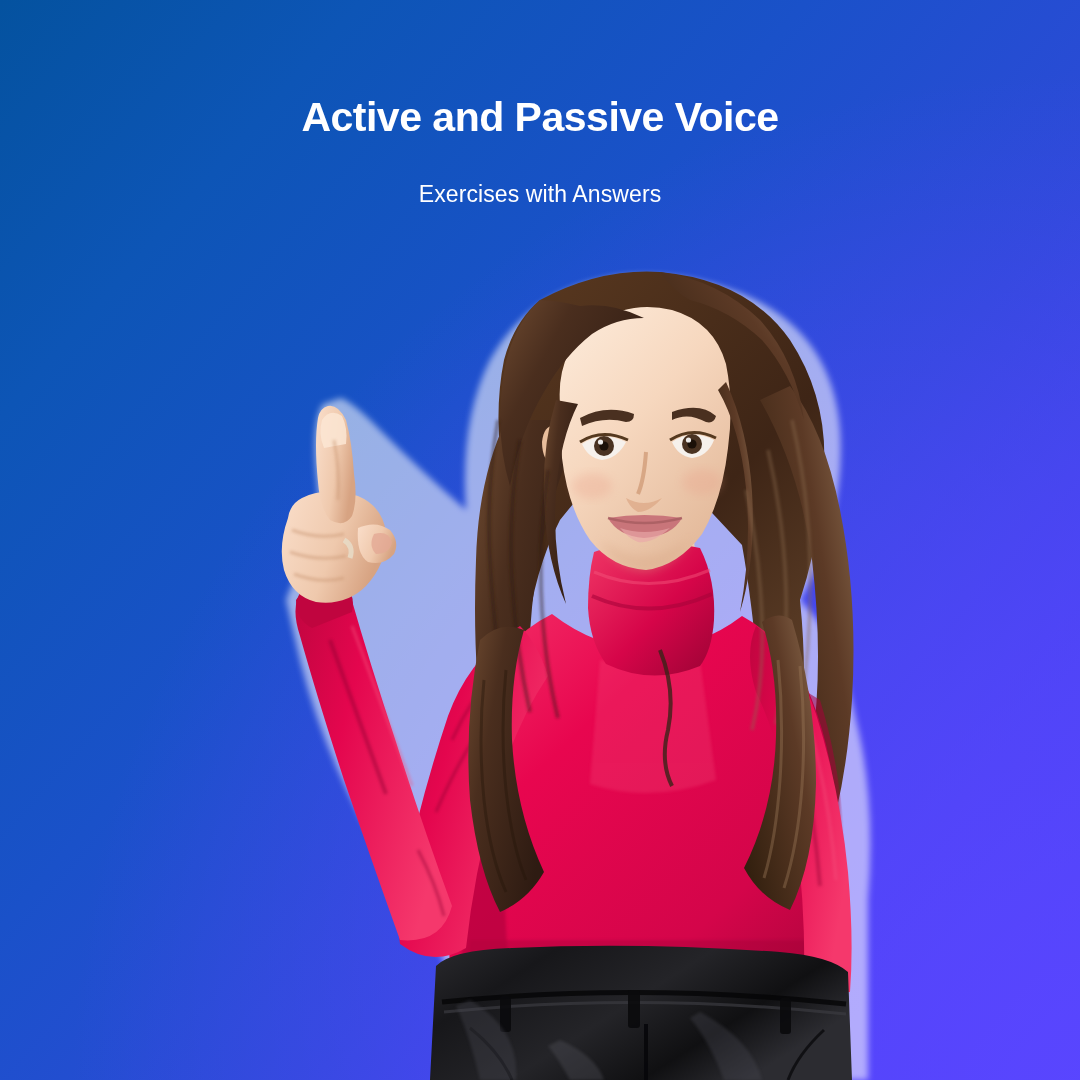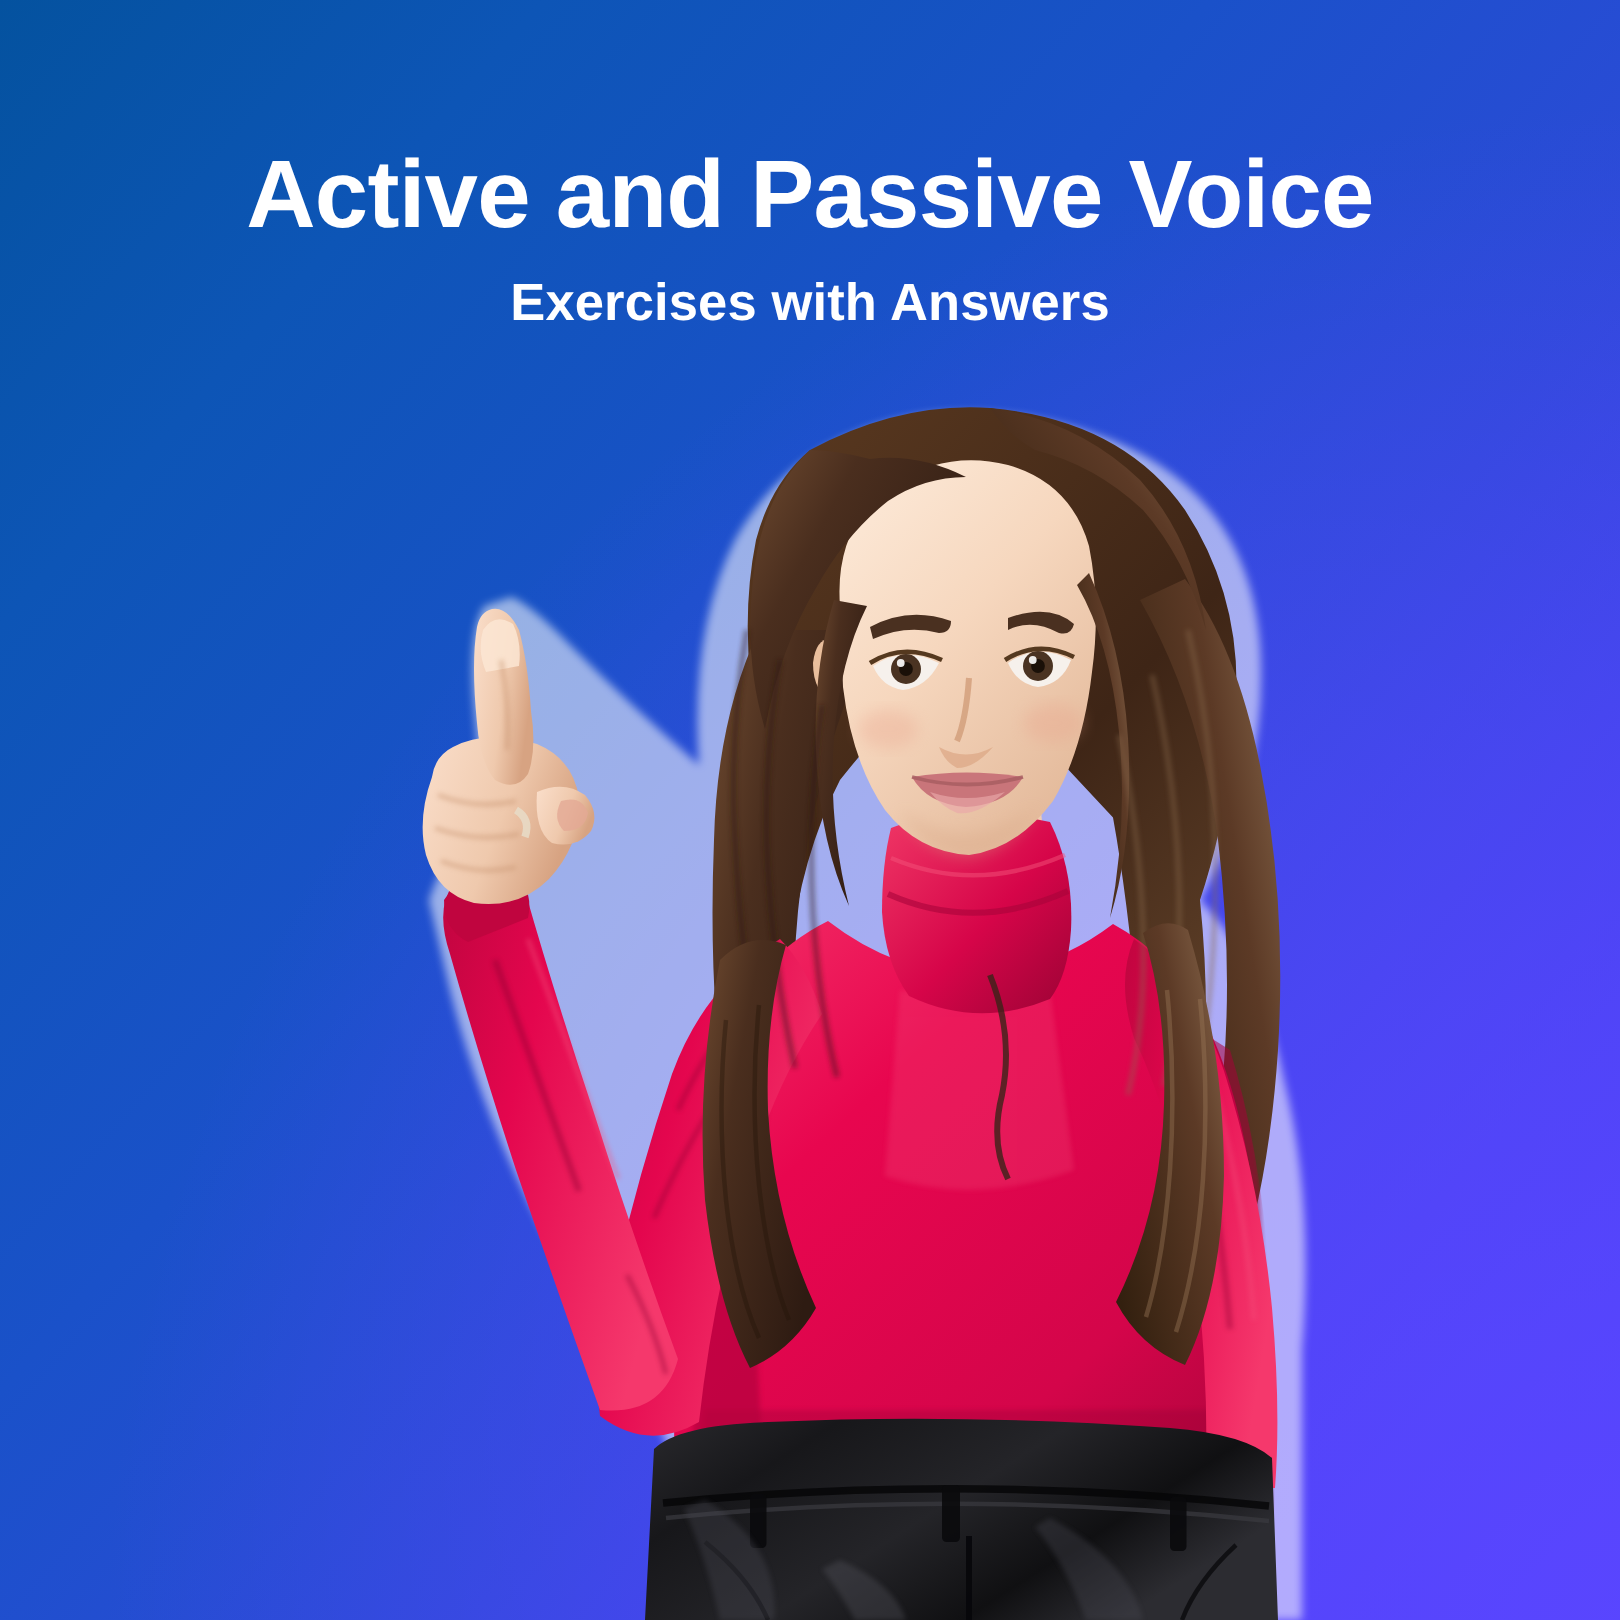--- a/index.html
+++ b/index.html
@@ -19,33 +19,33 @@
   }
 
   
   .title-block {
     position:absolute; top:0; left:0; width:1080px;
     text-align:center;
     padding-top:96px;
     z-index:40;
   }
   .main-title {
-    font-size:64px;
+    font-size:41px;
     font-weight:bold;
     color:#ffffff;
     letter-spacing:-0.5px;
     line-height:1.05;
     white-space:nowrap;
   }
   .sub-title {
-    font-size:35px;
-    font-weight:bold;
+    font-size:23px;
+    font-weight:normal;
     color:#ffffff;
     letter-spacing:0.1px;
-    margin-top:19px;
+    margin-top:42px;
     white-space:nowrap;
   }
 
   
   #subject {
     position:absolute;
     left:0; top:0;
     width:1080px; height:1080px;
     z-index:20;
   }

